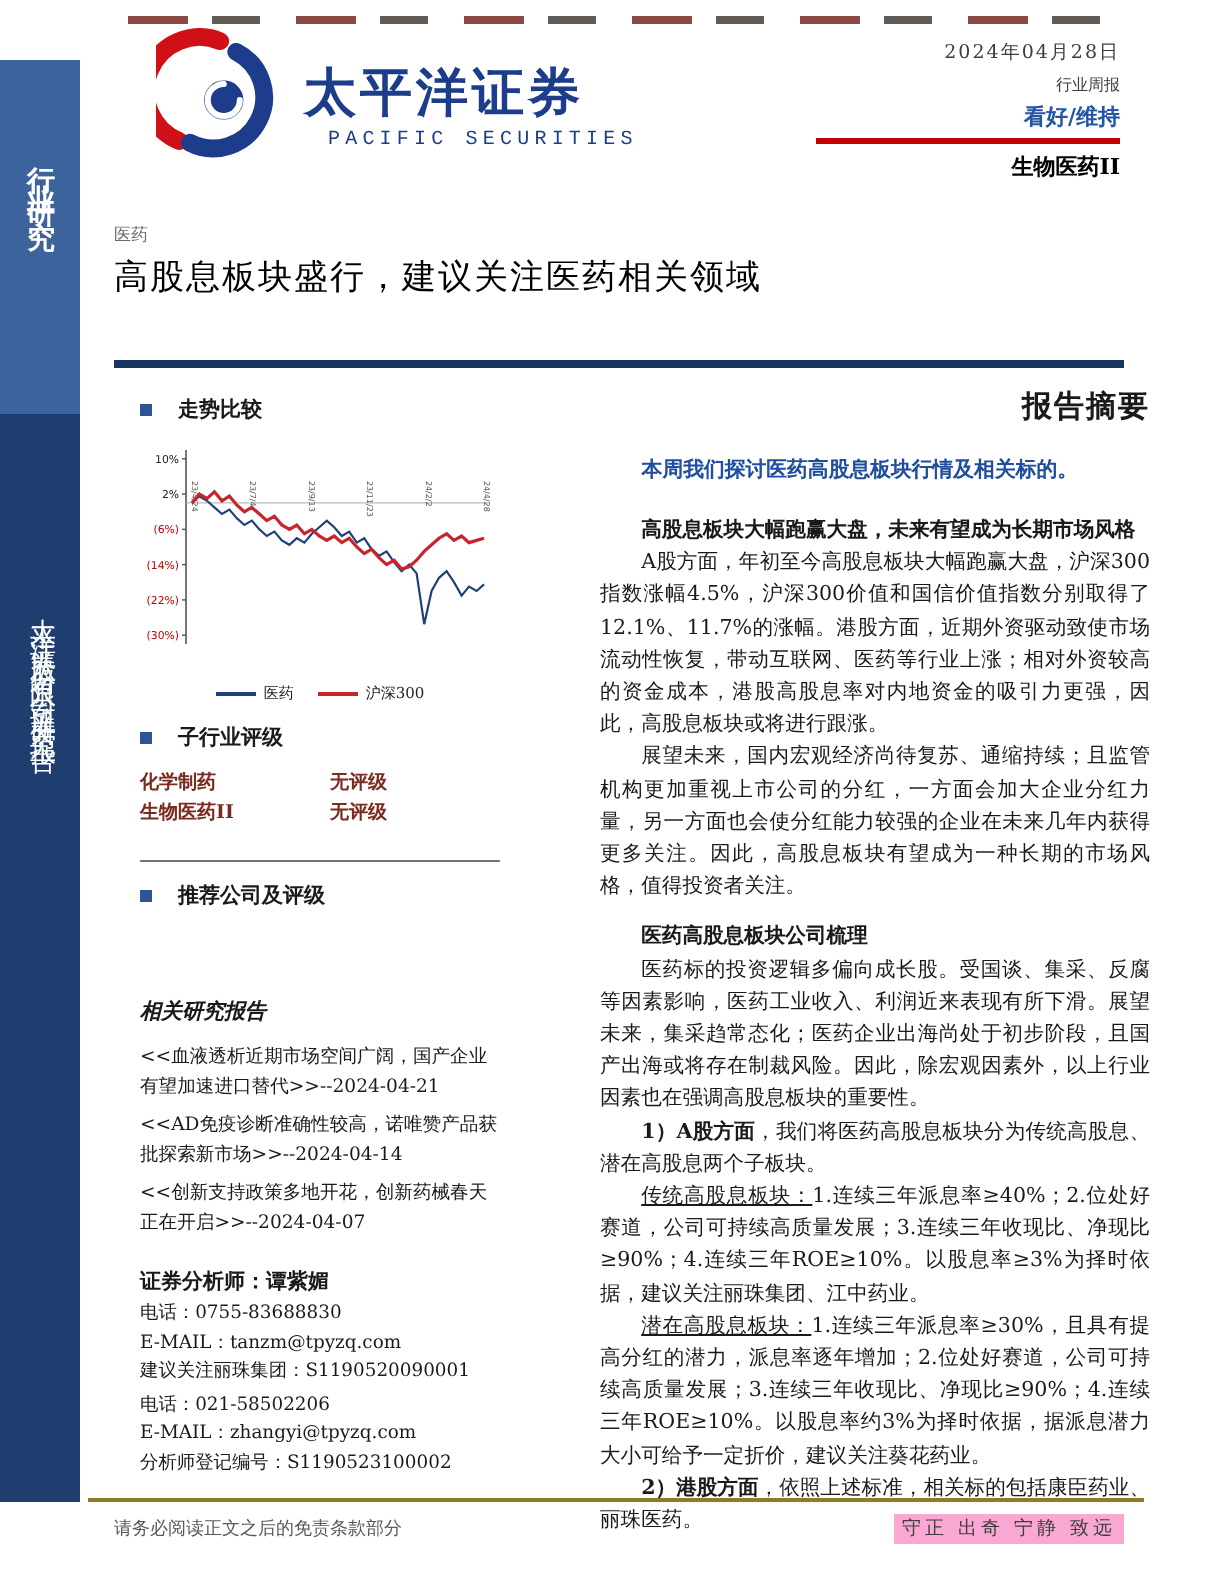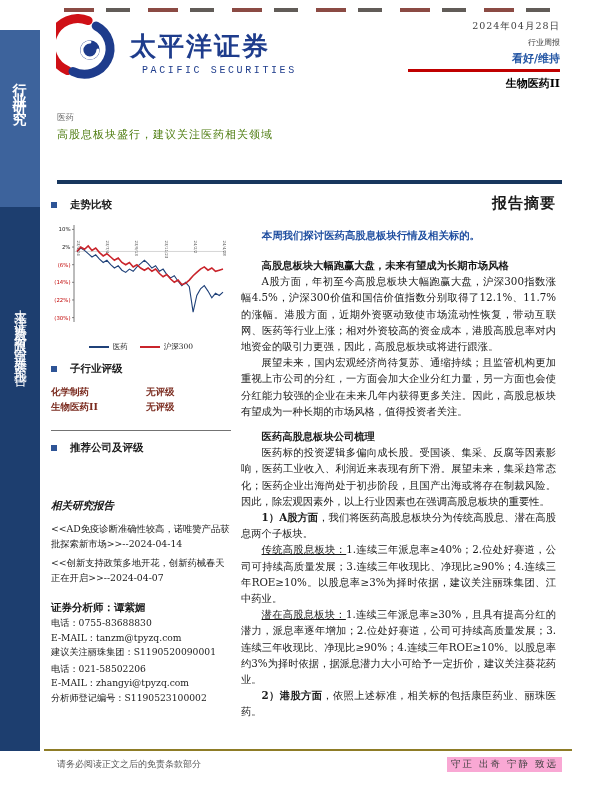--- a/index.html
+++ b/index.html
@@ -12,35 +12,35 @@
     background:repeating-linear-gradient(90deg,#6e1d15 0 30px,transparent 30px 42px,#3a332e 42px 66px,transparent 66px 84px);
     opacity:.8;}
   
   .sidebar{position:absolute;left:0;top:30px;width:40px;height:721px;}
   .sidebar-top{height:177px;background:#3d639c;display:flex;justify-content:center;box-sizing:border-box;padding-top:42px;}
   .sidebar-bottom{height:544px;background:#1d3e6f;display:flex;justify-content:center;box-sizing:border-box;padding-top:92px;}
   .v-text{writing-mode:vertical-rl;text-orientation:upright;color:#ffffff;}
   .sidebar-top .v-text{font-size:14px;font-weight:bold;letter-spacing:9px;}
   .sidebar-bottom .v-text{font-size:13px;letter-spacing:4px;}
   
-  .logo{position:absolute;left:56px;top:14px;display:flex;align-items:center;gap:8px;}
+  .logo{position:absolute;left:78px;top:14px;display:flex;align-items:center;gap:8px;}
   .logo-cn{font-size:26px;font-weight:bold;color:#1e3c8c;letter-spacing:2px;font-family:"DejaVu Sans",sans-serif;}
   .logo-en{font-size:10px;color:#1e3c8c;letter-spacing:2.6px;font-family:Liberation Mono, monospace;margin-top:1px;margin-left:12px;}
   .header-meta{position:absolute;right:52px;top:20px;width:230px;text-align:right;}
   .hm-date{font-size:9.5px;color:#3d3d3d;letter-spacing:1px;}
   .hm-type{font-size:8px;color:#3d3d3d;margin-top:4px;}
   .hm-rating{font-size:11px;font-weight:bold;color:#2456a4;margin-top:3px;}
   .hm-redrule{height:2.5px;background:#c00000;width:152px;margin:3px 0 4px auto;}
   .hm-industry{font-size:11px;font-weight:600;color:#000;}
   
   .category{position:absolute;left:57px;top:112px;font-size:8.5px;color:#6a6a6a;}
-  .title{position:absolute;left:57px;top:127px;width:505px;font-size:11px;font-weight:normal;color:#4d7c0f;margin:0;letter-spacing:1px;}
+  .title{position:absolute;left:57px;top:127px;width:505px;font-size:17px;font-weight:normal;color:#000000;margin:0;letter-spacing:1px;}
   .title-rule{position:absolute;left:57px;top:180px;width:505px;height:3.5px;background:#17365d;}
   
-  .columns{position:absolute;left:51px;top:194px;width:505px;display:flex;}
+  .columns{position:absolute;left:70px;top:194px;width:505px;display:flex;gap:40px;}
   .left-col{width:180px;flex:0 0 180px;}
   .right-col{margin-left:10px;width:315px;flex:1;}
   
   .sec-head{display:flex;align-items:center;font-weight:bold;font-size:10.5px;margin:4px 0 8px;}
   .bullet{width:6px;height:6px;background:#2e5496;margin-right:13px;flex:0 0 6px;}
   .chart-wrap{margin:2px 0 10px;}
   .legend{display:flex;justify-content:center;gap:12px;align-items:center;margin-top:2px;}
   .legend-item{display:flex;align-items:center;gap:4px;font-size:7.5px;color:#222;}
   .legend-swatch{width:20px;height:2px;display:inline-block;}
   .subratings{border-bottom:1px solid #737373;padding-bottom:16px;margin-bottom:10px;}
@@ -170,20 +170,21 @@
       </div>
 
     <div class="sec-head">
       <span class="bullet"></span>
       <span>推荐公司及评级</span>
     </div>
     <div class="recommend-gap"></div>
 
     <div class="reports-title">相关研究报告</div>
     <div id="reports">
+        <p class="report-item">&lt;&lt;血液透析近期市场空间广阔，国产企业有望加速进口替代&gt;&gt;--2024-04-21</p>
         <p class="report-item">&lt;&lt;AD免疫诊断准确性较高，诺唯赞产品获批探索新市场&gt;&gt;--2024-04-14</p>
         <p class="report-item">&lt;&lt;创新支持政策多地开花，创新药械春天正在开启&gt;&gt;--2024-04-07</p>
       </div>
 
     <div class="analysts" id="analysts">
         <div class="analyst">
           <div class="analyst-name">证券分析师：谭紫媚</div>
           <div class="analyst-line">电话：0755-83688830</div>
           <div class="analyst-line">E-MAIL：tanzm@tpyzq.com</div>
           <div class="analyst-line">建议关注丽珠集团：S1190520090001</div>

